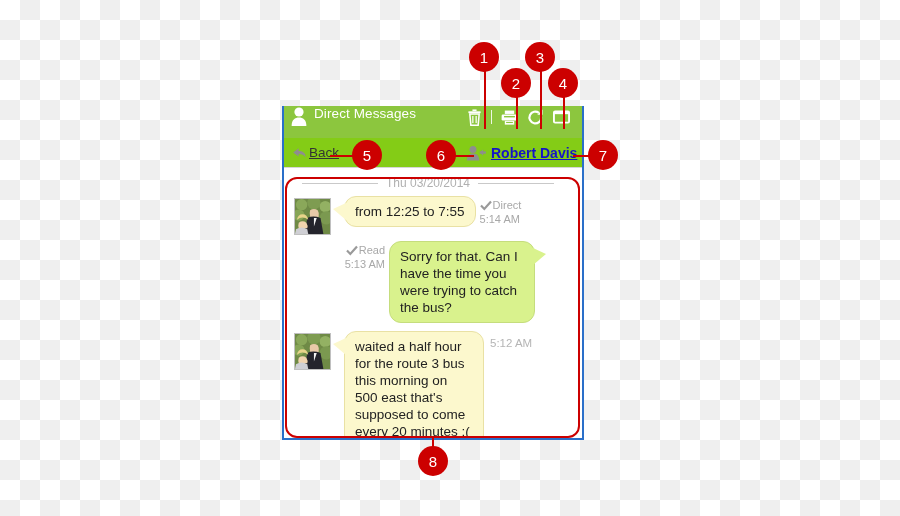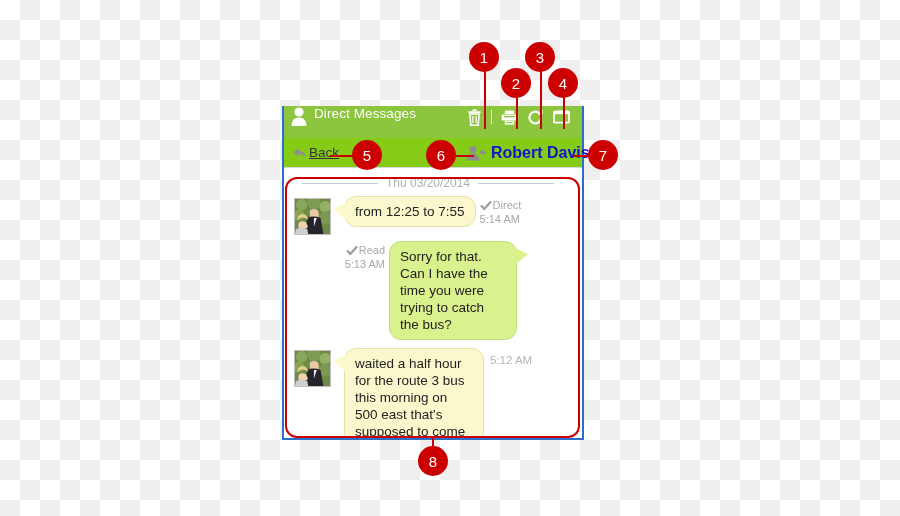--- a/index.html
+++ b/index.html
@@ -113,23 +113,24 @@
     display: flex;
     align-items: center;
   }
   #contact-group .add-person-icon {
     width: 20px;
     height: 16px;
     flex: none;
     margin-right: 5px;
   }
   #contact-name {
-    font-size: 16px;
+    font-size: 14px;
     color: #1414c8;
     font-weight: bold;
+    text-decoration: underline;
     white-space: nowrap;
     cursor: pointer;
   }
 
   
   #conversation {
     position: relative;
     height: 270px;
     background: #ffffff;
     overflow: hidden;
@@ -393,21 +394,21 @@
           <span class="status-line">
             <span class="check-icon">
               <svg viewBox="0 0 12 11" width="12" height="11">
                 <path d="M1 5.6 L4.3 9 L11 1.4" fill="none" stroke="#9a9a9a" stroke-width="2.2"></path>
               </svg>
             </span>
             <span>Read</span>
           </span>
           <span class="time">5:13 AM</span>
         </div>
-        <div class="bubble outgoing" style="width:128px;">Sorry for that. Can I have the time you were trying to catch the bus?</div>
+        <div class="bubble outgoing" style="width:146px;">Sorry for that. Can I have the time you were trying to catch the bus?</div>
       </div>
     </div>
 
     <div class="msg-row" style="padding-top:8px;">
       <span class="avatar">
         <svg viewBox="0 0 37 37" width="35" height="35">
           <rect width="37" height="37" fill="#6f8a46"></rect>
           <circle cx="7" cy="6" r="6" fill="#8aa85a"></circle>
             <circle cx="20" cy="4" r="7" fill="#7e9c51"></circle>
           <circle cx="32" cy="8" r="6" fill="#93b163"></circle>

